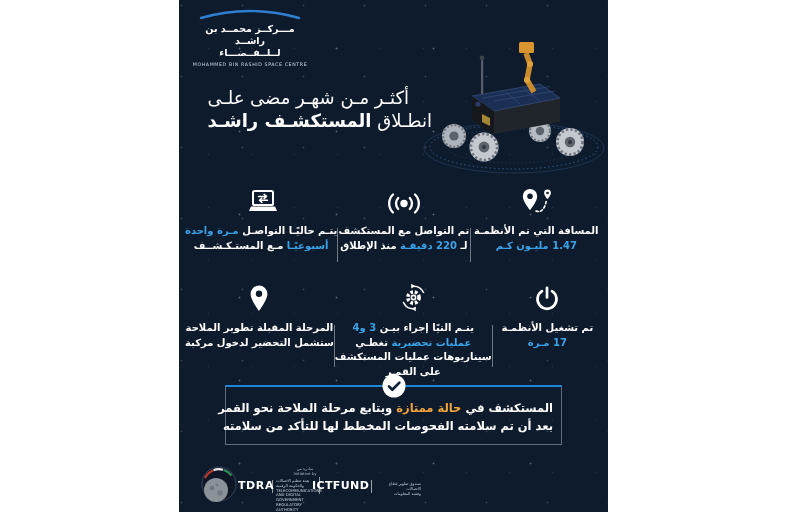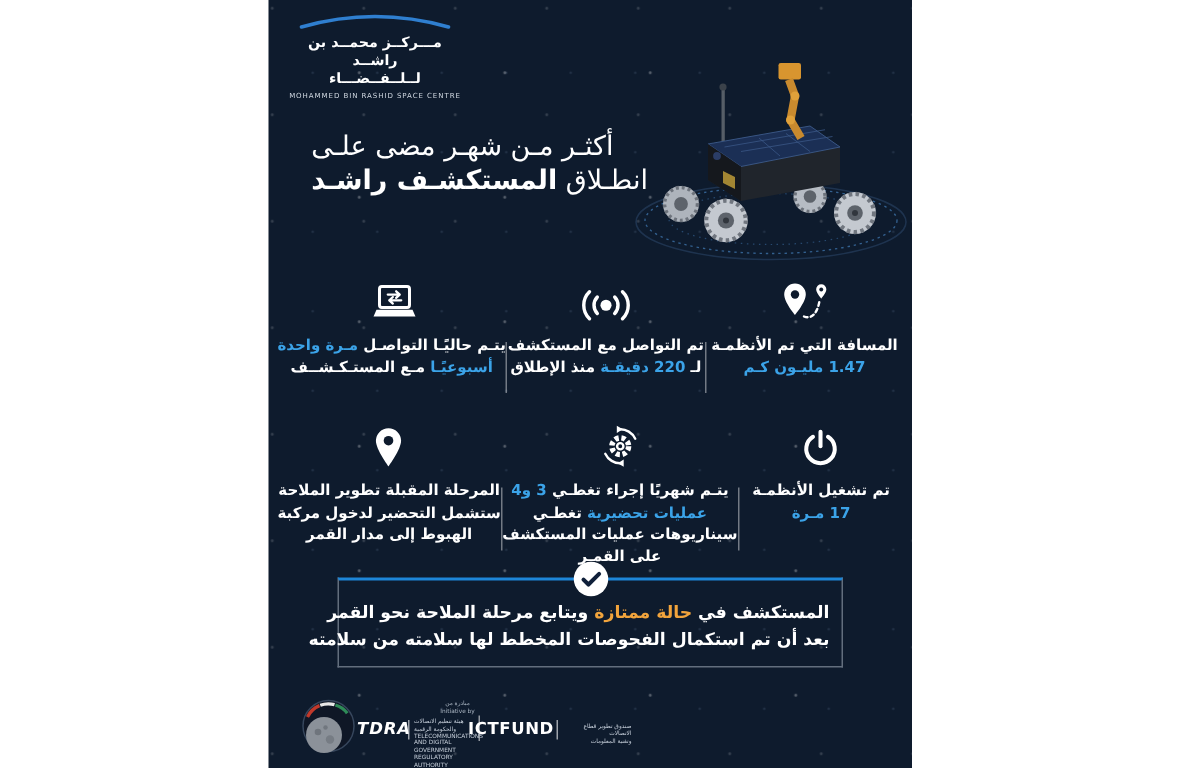--- a/index.html
+++ b/index.html
@@ -51,21 +51,21 @@
     border:1px solid rgba(168,178,192,.55); border-top:2px solid #1d86d8;
     padding:13px 8px 9px; text-align:center; direction:rtl; color:#fff;
     font-size:11.5px; font-weight:bold; line-height:17.5px; }
   .status-box .ln { white-space:nowrap; }
   .status-hl { color:#f2a43c; }
   .check-badge { position:absolute; top:-13px; left:50%; transform:translateX(-50%);
     width:24px; height:24px; background:transparent; }
 
   
   .patch { position:absolute; left:22px; top:466px; width:36px; height:36px; }
-  .tdra-word { position:absolute; left:59px; top:479px; color:#fff; font-size:11px; font-weight:bold; letter-spacing:.6px;font-style:italic; }
+  .tdra-word { position:absolute; left:59px; top:479px; color:#fff; font-size:11px; font-weight:bold; letter-spacing:.6px; }
   .fsep1 { position:absolute; left:93px; top:480px; width:1px; height:13px; background:rgba(255,255,255,.6); }
   .tdra-tag { position:absolute; left:97px; top:479px; width:40px; color:#c6cfda; font-size:3.9px; line-height:4.8px; text-align:left; }
   .tdra-tag .ar { direction:rtl; }
   .initiative { position:absolute; left:112px; top:467px; width:28px; color:#aab5c2; font-size:3.9px; line-height:4.8px; text-align:center; }
   .initiative .ar { direction:rtl; }
   .fsep2 { position:absolute; left:140px; top:477px; width:1px; height:17px; background:rgba(255,255,255,.55); }
   .ict-word { position:absolute; left:133px; top:479px; color:#fff; font-size:11px; font-weight:bold; letter-spacing:.4px; }
   .fsep3 { position:absolute; left:192px; top:480px; width:1px; height:13px; background:rgba(255,255,255,.6); }
   .ict-tag { position:absolute; left:196px; top:481px; width:46px; color:#c6cfda; font-size:3.9px; line-height:5px; direction:rtl; text-align:right; }
 </style>
@@ -188,48 +188,47 @@
         <span class="ic">
           <svg width="31" height="31" viewBox="0 0 31 31">
             <circle cx="15.5" cy="15.5" r="5.6" stroke="#fff" stroke-width="3.6" fill="none" stroke-dasharray="2.7 1.8"></circle>
             <circle cx="15.5" cy="15.5" r="2.1" stroke="#fff" stroke-width="1.6" fill="none"></circle>
             <path d="M25.5 10.5 A 11 11 0 0 0 15 4.2" stroke="#fff" stroke-width="1.6" fill="none" stroke-linecap="round"></path>
             <polygon points="13.2,1.8 13.2,6.6 17.2,4.2" fill="#fff"></polygon>
             <path d="M5.5 20.5 A 11 11 0 0 0 16 26.8" stroke="#fff" stroke-width="1.6" fill="none" stroke-linecap="round"></path>
             <polygon points="17.8,29.2 17.8,24.4 13.8,26.8" fill="#fff"></polygon>
           </svg>
         </span>
-        <div class="ln"><span>يتـم شهريًا إجراء تغطـي </span><span class="hl">3 و4</span></div>
+        <div class="ln"><span>يتـم التيًا إجراء بيـن </span><span class="hl">3 و4</span></div>
         <div class="ln"><span class="hl">عمليات تحضيرية</span><span> تغطـي</span></div>
         <div class="ln">سيناريوهات عمليات المستكشف</div>
         <div class="ln">على القمـر</div>
       </div>
       <div class="vsep"></div>
       <div class="cell">
         <span class="ic">
           <svg width="22" height="29" viewBox="0 0 22 29">
             <path d="M11 1.5 a8.4 8.4 0 0 1 8.4 8.4 C19.4 15.7 11 27 11 27 S2.6 15.7 2.6 9.9 A8.4 8.4 0 0 1 11 1.5 z" fill="#fff"></path>
             <circle cx="11" cy="9.8" r="3.2" fill="#0e1b2d"></circle>
           </svg>
         </span>
         <div class="ln">المرحلة المقبلة تطوير الملاحة</div>
         <div class="ln">ستشمل التحضير لدخول مركبة</div>
-        <div class="ln">الهبوط إلى مدار القمر</div>
       </div>
     </div>
 
     <div class="status-box">
       <span class="check-badge">
         <svg width="24" height="24" viewBox="0 0 24 24">
           <circle cx="12" cy="12" r="11.5" fill="#fff"></circle>
           <path d="M7 12.4 l3.3 3.3 L17.4 8.6" stroke="#10203a" stroke-width="2.7" fill="none" stroke-linecap="round" stroke-linejoin="round"></path>
         </svg>
       </span>
       <div class="ln"><span>المستكشف في </span><span class="status-hl">حالة ممتازة</span><span> ويتابع مرحلة الملاحة نحو القمر</span></div>
-      <div class="ln">بعد أن تم استكمال الفحوصات المخطط لها سلامته من سلامته</div>
+      <div class="ln">بعد أن تم سلامته الفحوصات المخطط لها للتأكد من سلامته</div>
     </div>
 
     <svg class="patch" viewBox="0 0 36 36">
       <circle cx="18" cy="18" r="17" fill="#10182а"></circle>
       <circle cx="18" cy="18" r="17" fill="#0f1726" stroke="#36465c" stroke-width="1"></circle>
       <circle cx="15" cy="24" r="12" fill="#8b9199"></circle>
       <circle cx="11" cy="22" r="2.2" fill="#6f757d"></circle>
         <circle cx="19" cy="27" r="2.8" fill="#767c84"></circle>
         <circle cx="16" cy="19" r="1.5" fill="#71777f"></circle>
       <path d="M4 12 A 15 15 0 0 1 12 4.4" stroke="#c0392b" stroke-width="2.2" fill="none"></path>

